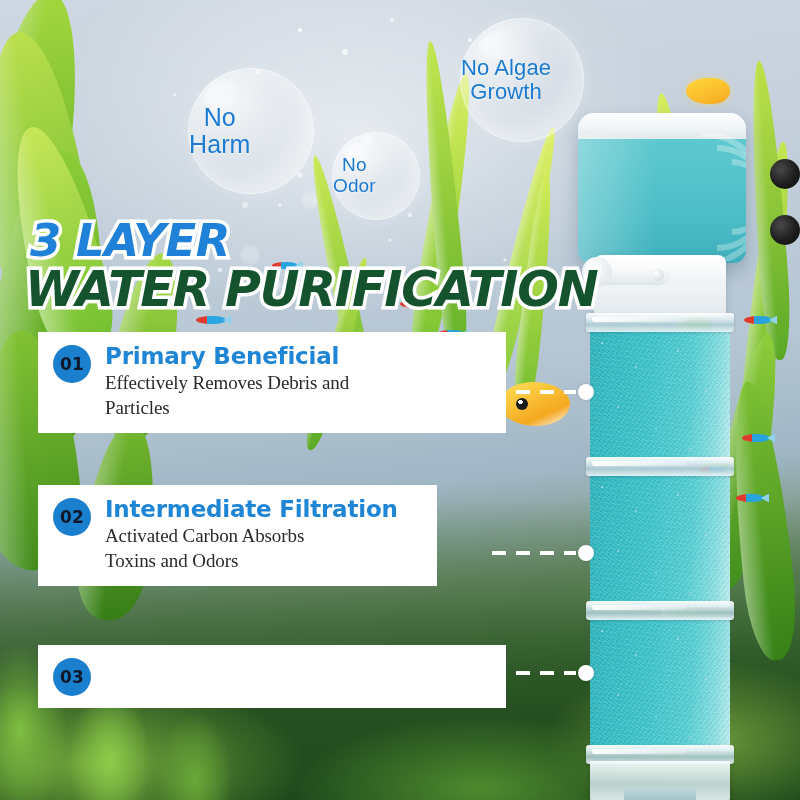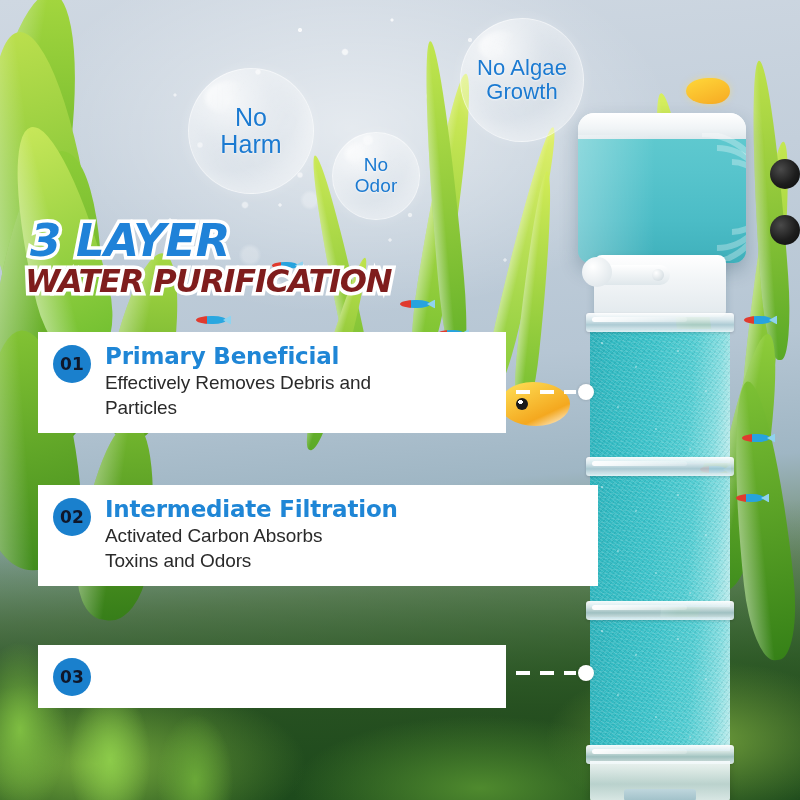--- a/index.html
+++ b/index.html
@@ -76,42 +76,42 @@
   .blade::after{ content:""; position:absolute; inset:0; border-radius:inherit;
     background:linear-gradient(90deg, rgba(255,255,255,.42) 0%, rgba(255,255,255,0) 46%); }
 
   
   .bubble {
     position:absolute; border-radius:50%;
     background:
       radial-gradient(circle at 32% 26%, rgba(255,255,255,.72) 0%, rgba(255,255,255,.26) 34%, rgba(255,255,255,.08) 56%, rgba(255,255,255,.16) 76%, rgba(255,255,255,.34) 100%);
     border:1.4px solid rgba(255,255,255,.62);
     box-shadow: inset -10px -14px 26px rgba(255,255,255,.34), inset 12px 14px 26px rgba(255,255,255,.22), 0 0 14px rgba(255,255,255,.2);
-    display:flex; align-items:center; justify-content:center; text-align:center;
+    display:flex; align-items:center; text-align:center;
   }
   .bubble .sheen {
     position:absolute; border-radius:50%;
     background:linear-gradient(120deg, rgba(255,255,255,.85), rgba(255,255,255,0) 60%);
     filter:blur(2px); pointer-events:none;
   }
   .bubble-label {
     color:#1b7ad1; font-weight:400; line-height:1.08; letter-spacing:.1px;
     text-shadow:0 1px 2px rgba(255,255,255,.7); position:relative; z-index:2;
   }
 
   
   .headline { position:absolute; left:30px; top:219px; z-index:30;font-style:italic; }
   .hl-1 {
     font-size:45px; font-weight:900; letter-spacing:-.5px; line-height:.98;
     color:#1f82d8; -webkit-text-stroke:7px #ffffff; paint-order:stroke fill;
     font-family:"DejaVu Sans", sans-serif;
   }
   .hl-2 {
-    font-size:32px; font-weight:900; letter-spacing:-1.2px; line-height:1;
-    color:#7f1d1d; -webkit-text-stroke:7px #ffffff; paint-order:stroke fill;
+    font-size:49px; font-weight:900; letter-spacing:-1.2px; line-height:1;
+    color:#14532d; -webkit-text-stroke:7px #ffffff; paint-order:stroke fill;
     margin-top:2px; margin-left:-5px;
     font-family:"DejaVu Sans", sans-serif;
   }
 
   
   .card {
     position:absolute; left:38px; background:#ffffff; z-index:32;
     display:flex; align-items:flex-start; gap:14px;
     padding:11px 16px 12px 15px;
   }
@@ -122,21 +122,21 @@
     font-family:"DejaVu Sans", sans-serif; margin-top:2px;
   }
   .card-body { padding-top:0; }
   .card-title {
     color:#1f86d6; font-size:23px; font-weight:700; line-height:1.14;
     letter-spacing:-.2px; font-family:"DejaVu Sans", sans-serif;
   }
   .card-desc {
     color:#2a2a2a; font-size:19px; font-weight:400; line-height:1.30;
     letter-spacing:-.1px; margin-top:2px; white-space:pre-line;
-    font-family:Liberation Sans, sans-serif;
+    font-family:Liberation Serif, serif;
   }
 
   
   .connector { position:absolute; height:4px; z-index:31;
     background:repeating-linear-gradient(90deg,#ffffff 0 14px, rgba(255,255,255,0) 14px 24px); }
   .conn-dot { position:absolute; width:16px; height:16px; border-radius:50%; background:#ffffff; z-index:31;
     box-shadow:0 0 3px rgba(0,0,0,.18); }
 
   
   #product { position:absolute; left:560px; top:105px; width:230px; height:700px; z-index:20; }
@@ -382,21 +382,21 @@
 
   <div class="card" style="top:332px;width:468px;">
     <div class="badge">01</div>
     <div class="card-body">
       <div class="card-title">Primary Beneficial</div>
       <div class="card-desc">Effectively Removes Debris and
 Particles</div>
     </div>
   </div>
 
-  <div class="card" style="top:485px;width:560px;">
+  <div class="card" style="top:485px;width:399px;">
     <div class="badge">02</div>
     <div class="card-body">
       <div class="card-title">Intermediate Filtration</div>
       <div class="card-desc">Activated Carbon Absorbs
 Toxins and Odors</div>
     </div>
   </div>
 
   <div class="card" style="top:645px;width:468px;">
     <div class="badge">03</div>

